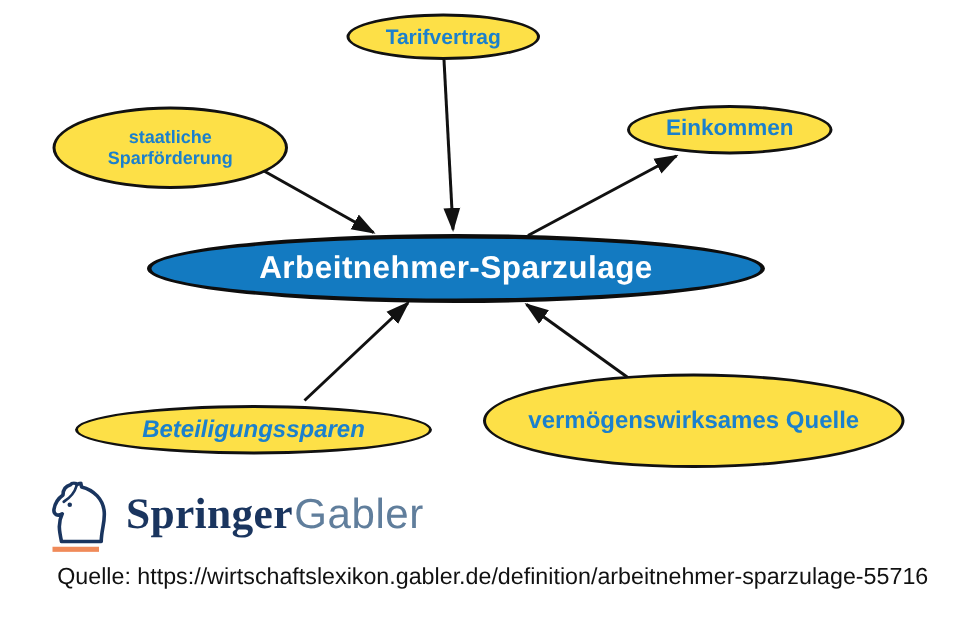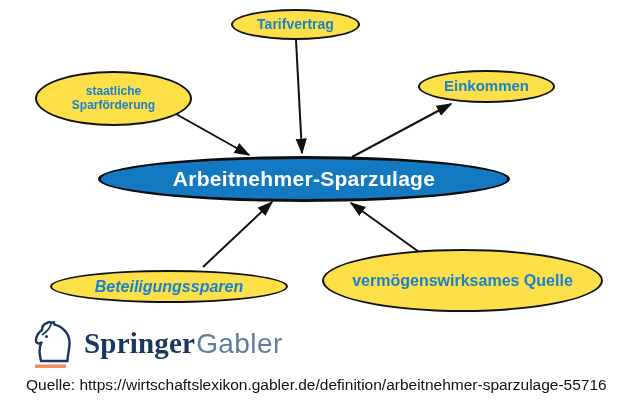--- a/index.html
+++ b/index.html
@@ -35,21 +35,21 @@
     font-family:"Liberation Serif", serif;font-weight:bold;
     font-size:29px;color:#1a355f;letter-spacing:0.2px;
   }
   #logo-gabler{
     font-family:"Liberation Sans", sans-serif;font-weight:400;
     font-size:28px;color:#607e9c;margin-left:1px;letter-spacing:0.4px;
   }
   
   #source-line{
     position:absolute;left:26px;top:376px;width:605px;
-    font-size:15.5px;color:#111111;letter-spacing:0px;white-space:nowrap;z-index:2;
+    font-size:15.5px;color:#111111;letter-spacing:0px;white-space:nowrap;z-index:2;text-align:center;
   }
 </style>
 </head>
 <body>
 
 <div id="canvas">
 
   <svg id="arrow-layer" viewBox="0 0 640 416" xmlns="http://www.w3.org/2000/svg">
     <defs>
       <marker id="ah" viewBox="0 0 10 7" refX="9" refY="3.5" markerWidth="16" markerHeight="12" markerUnits="userSpaceOnUse" orient="auto-start-reverse">

